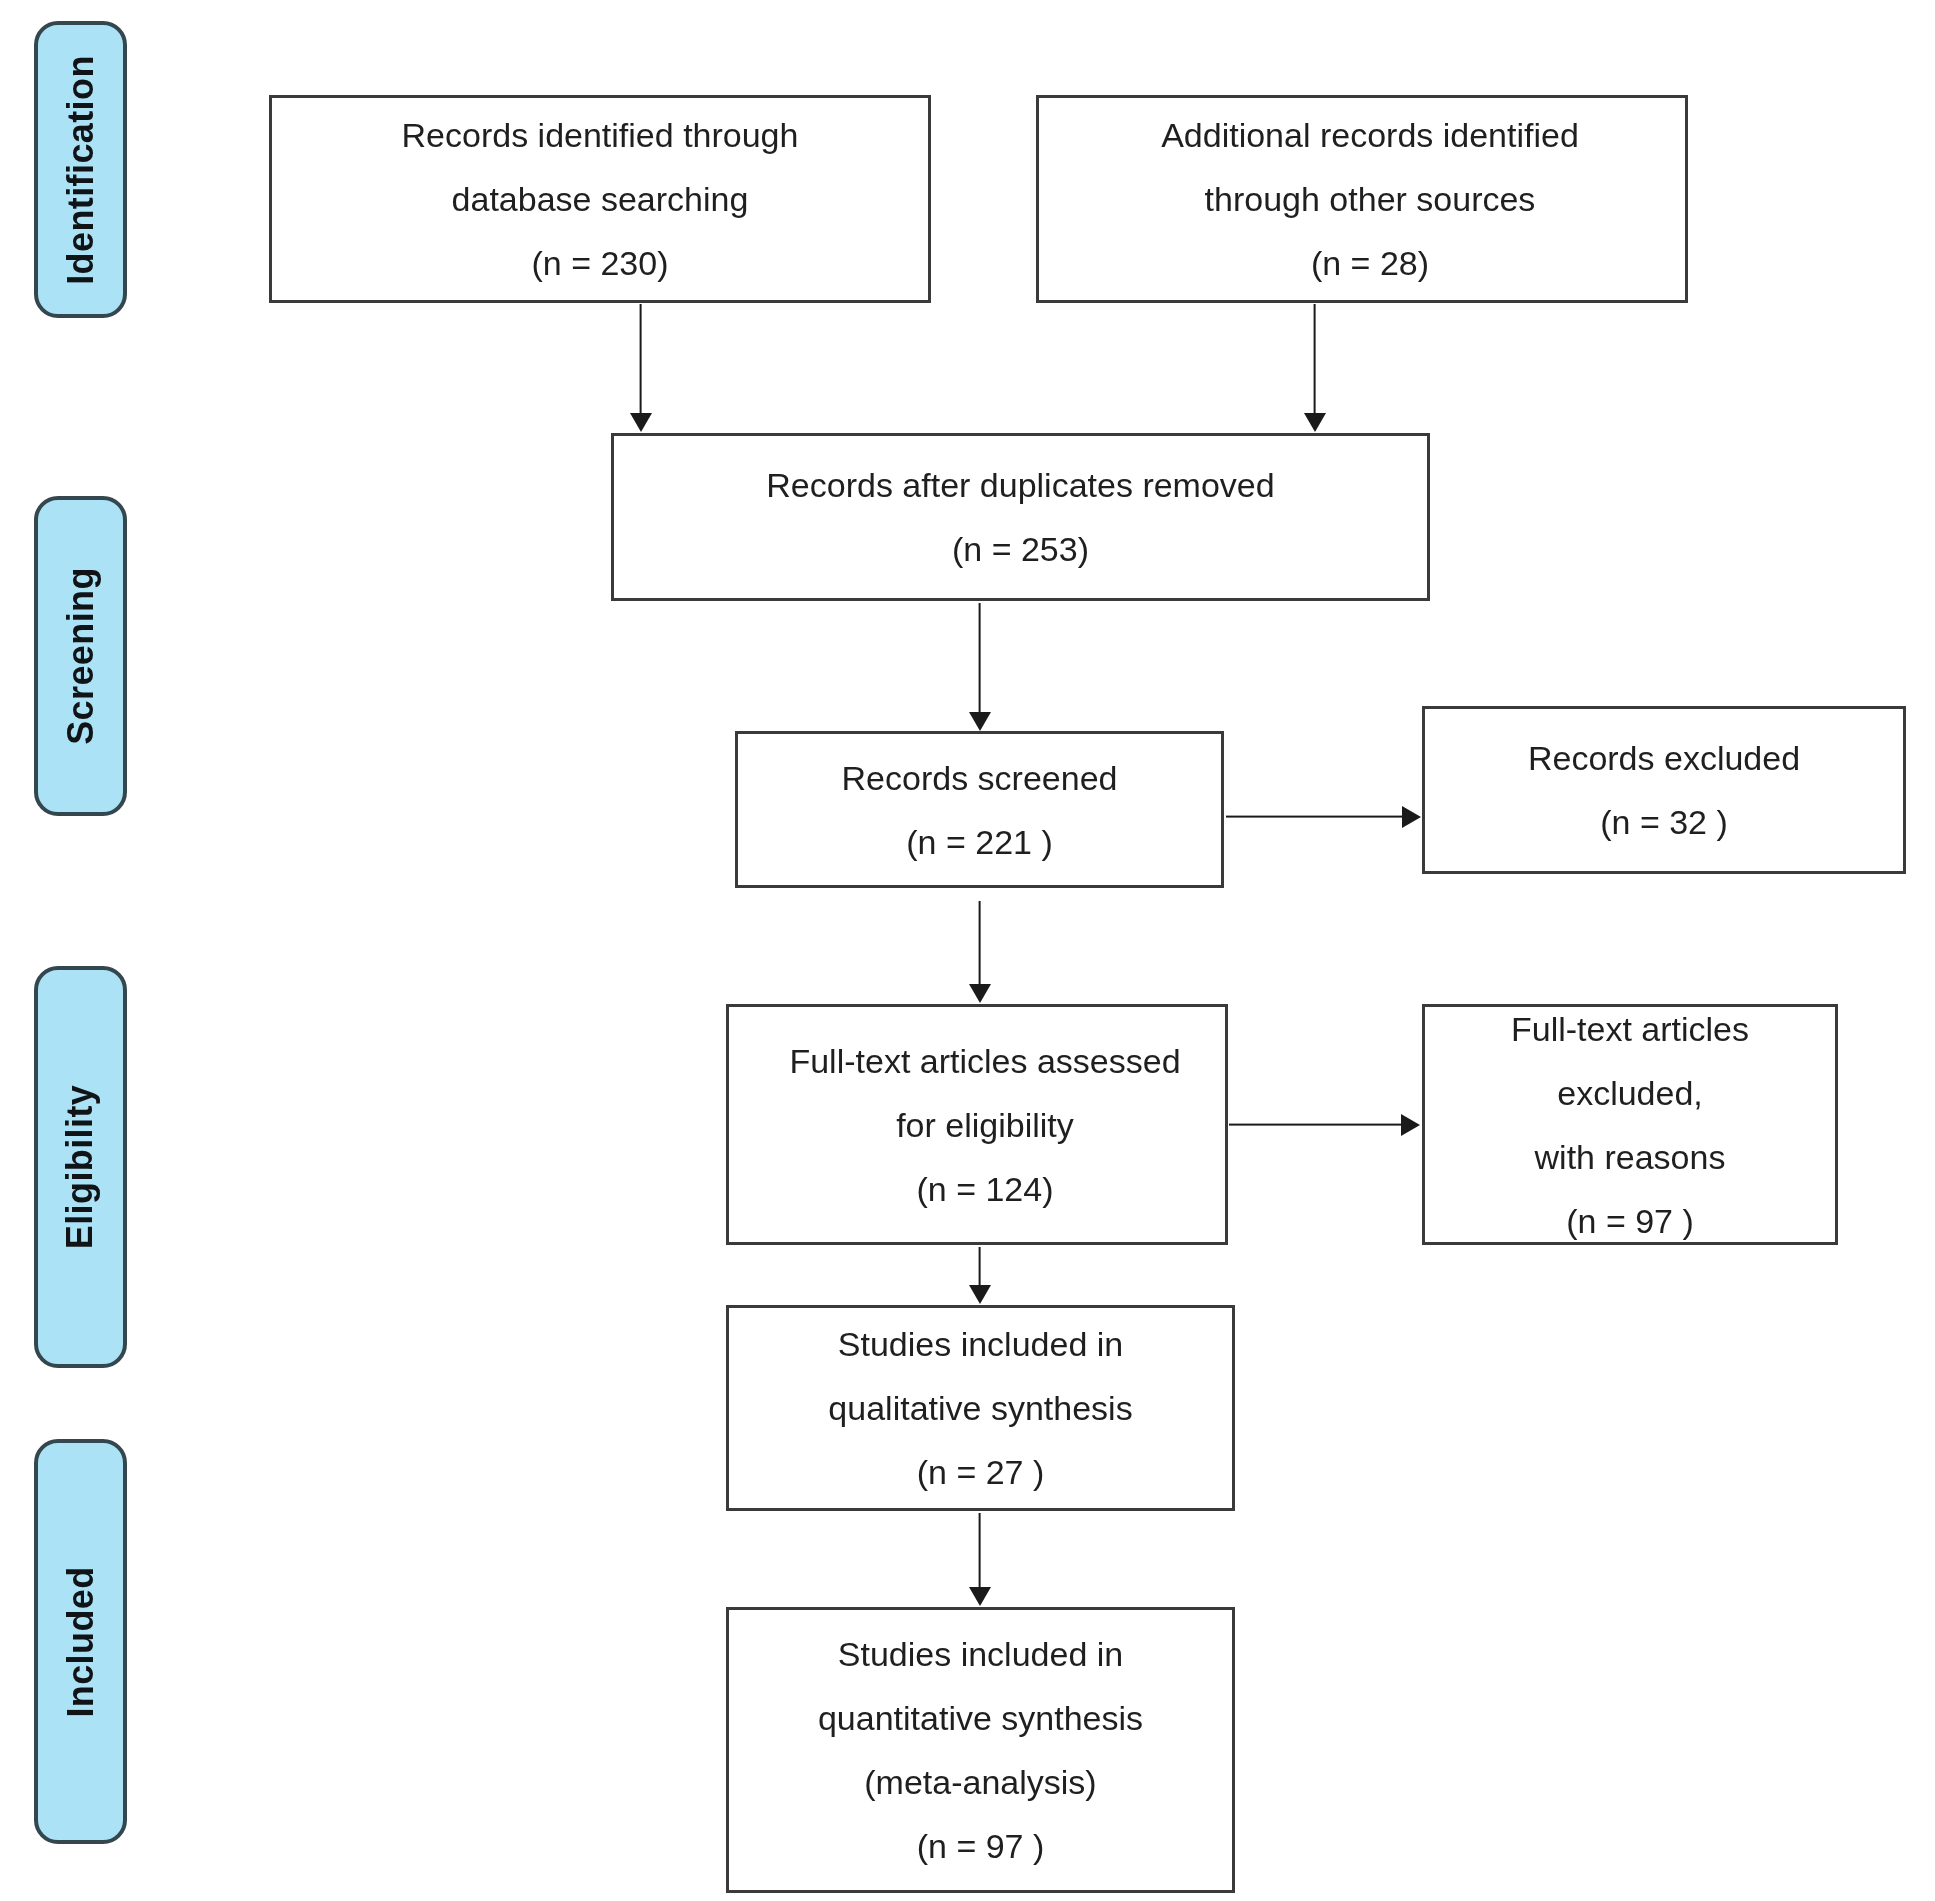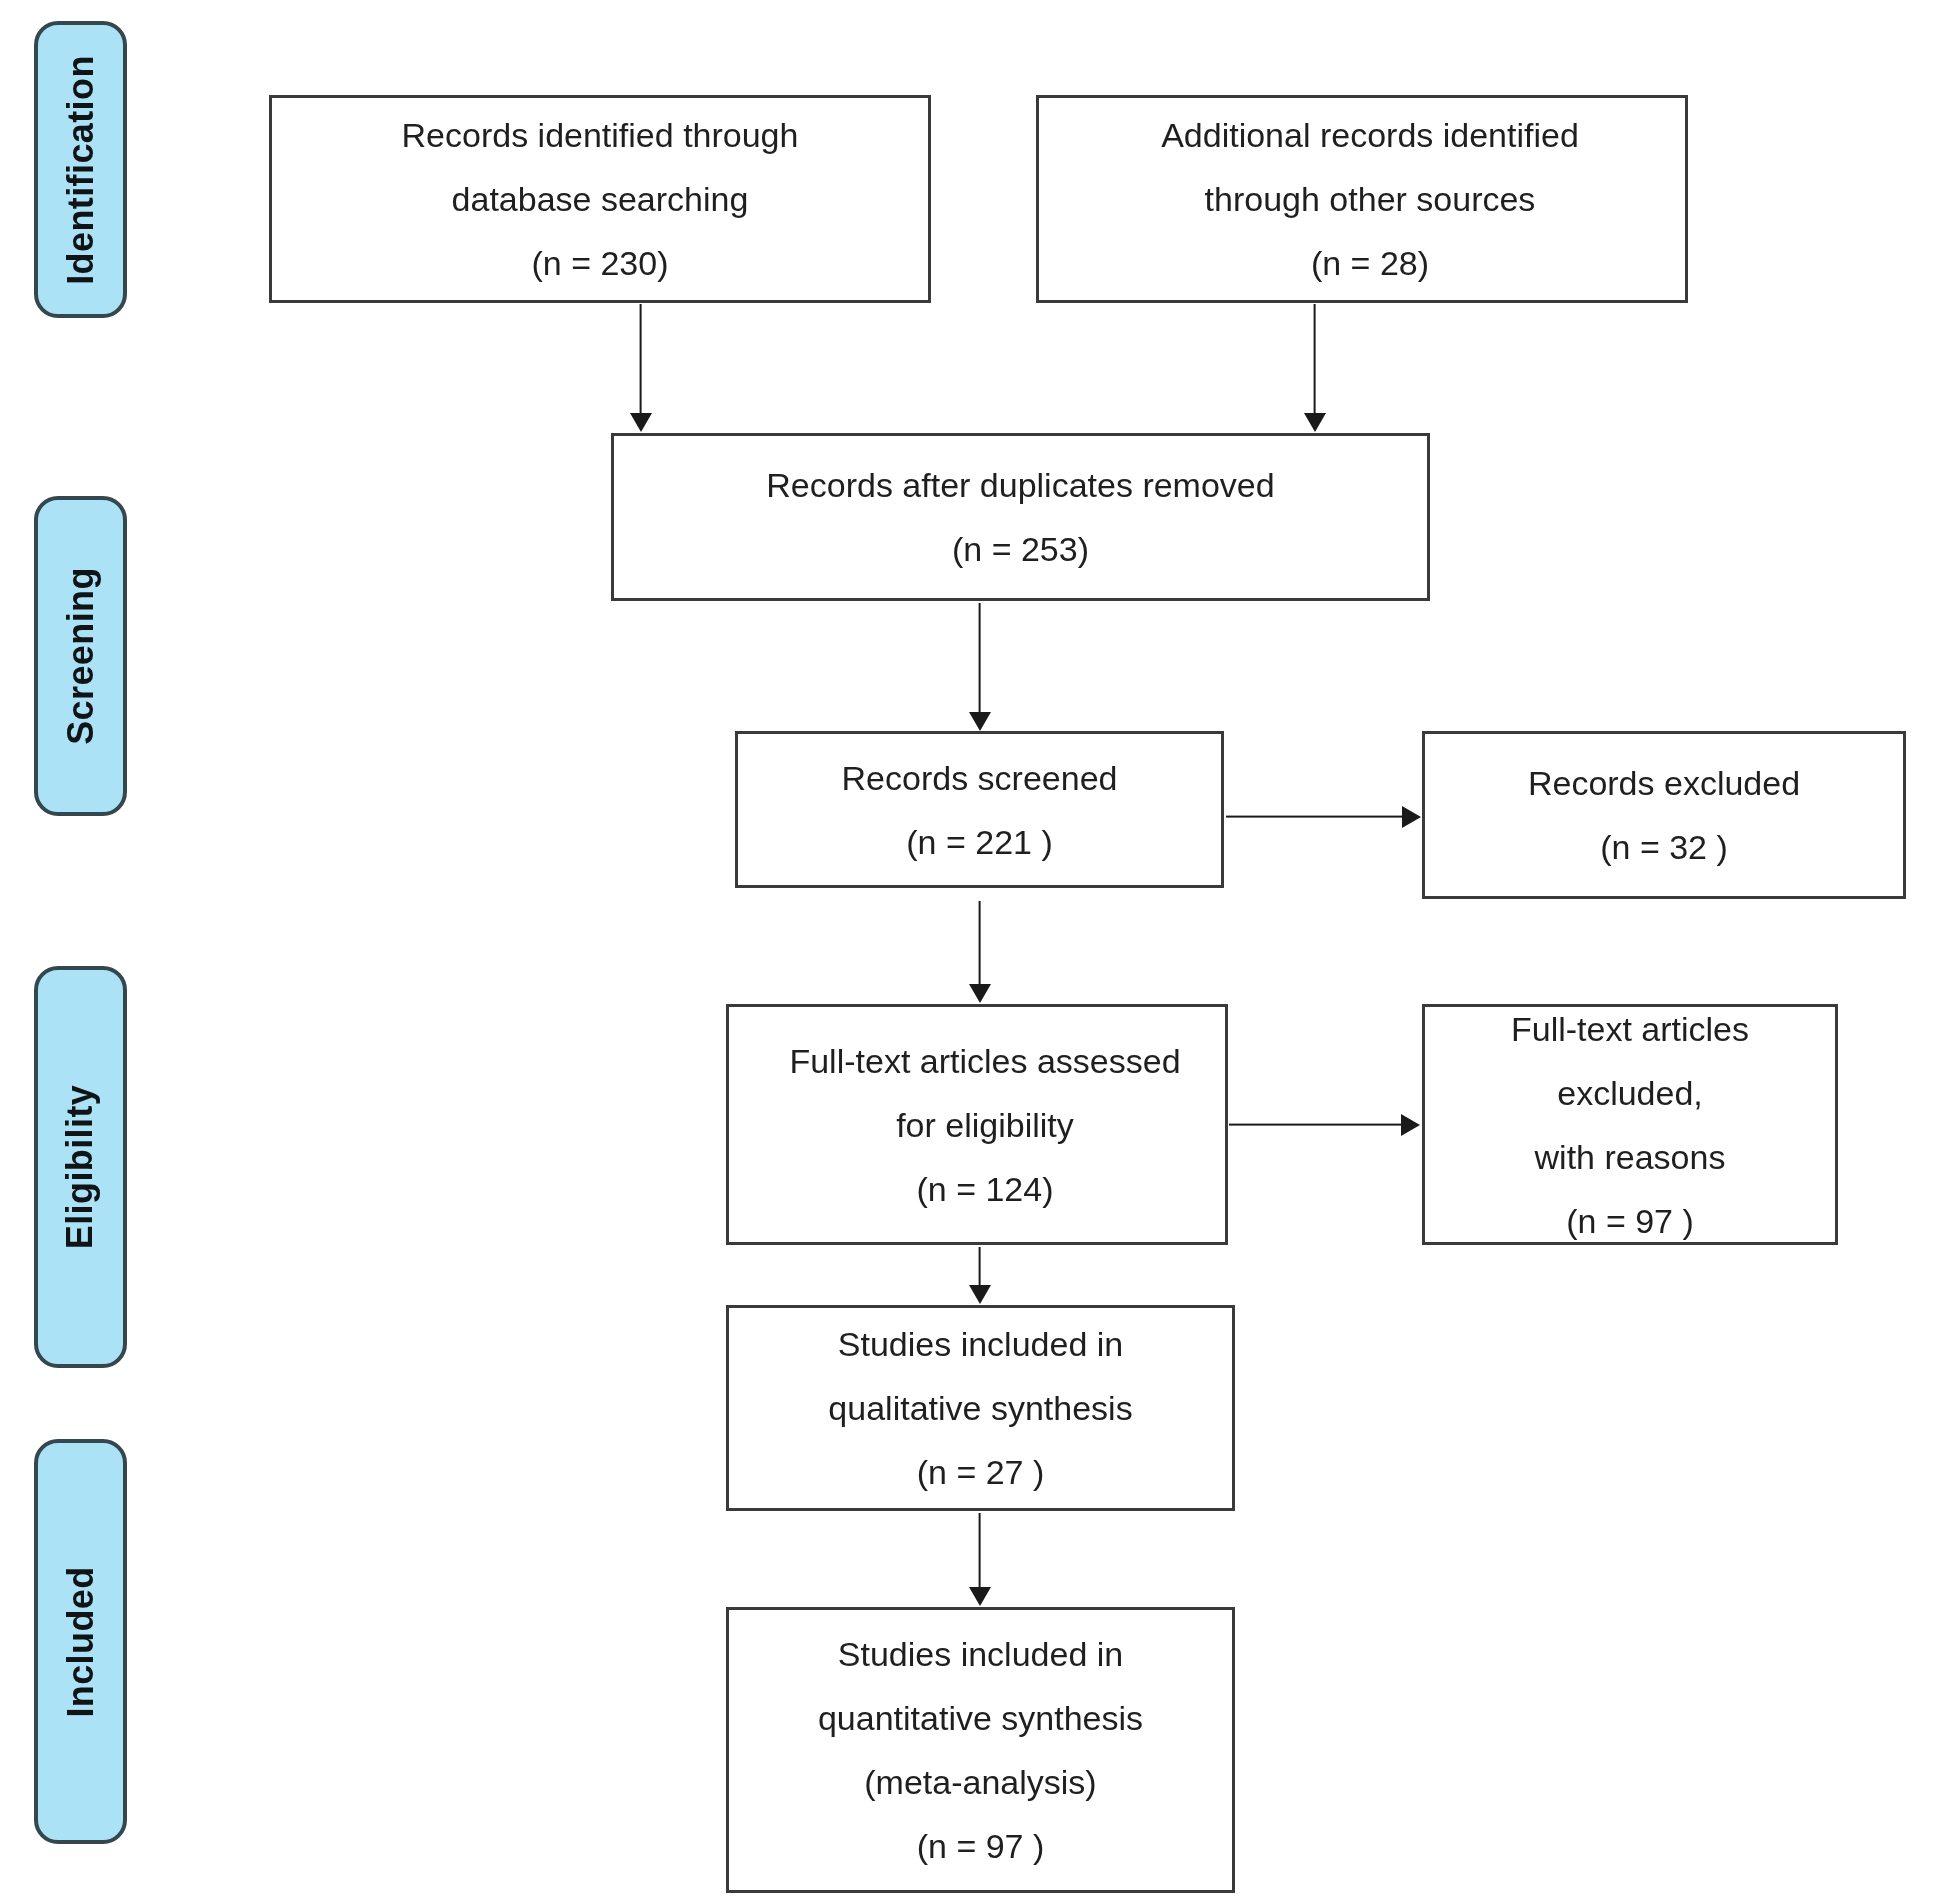--- a/index.html
+++ b/index.html
@@ -57,21 +57,21 @@
     white-space: pre-line;
     font-size: 34px;
     line-height: 64px;
     color: #1f1f1f;
     padding: 0 14px;
   }
   #box-records-identified    { left: 269px;  top: 95px;  width: 662px;  height: 208px; }
   #box-additional-records    { left: 1036px; top: 95px;  width: 652px;  height: 208px; padding-left: 16px; }
   #box-after-duplicates      { left: 571px;  top: 433px;  width: 819px; height: 168px; margin-left: 40px; }
   #box-records-screened      { left: 735px; top: 731px; width: 489px;  height: 157px; }
-  #box-records-excluded      { left: 1422px; top: 731px; width: 484px;  height: 168px; }
+  #box-records-excluded      { left: 1422px; top: 706px; width: 484px;  height: 168px; }
   #box-fulltext-assessed     { left: 726px; top: 1004px; width: 502px;  height: 241px; padding-left: 16px; }
   #box-fulltext-excluded     { left: 1422px; top: 1004px; width: 416px;  height: 241px; }
   #box-qualitative-included  { left: 726px; top: 1305px; width: 509px;  height: 206px; }
   #box-quantitative-included { left: 726px; top: 1607px; width: 509px;  height: 286px; }
 
   
   .arrow { position: absolute; }
   .arrow-v .arrow-line {
     position: absolute;
     left: 50%; transform: translateX(-50%);

